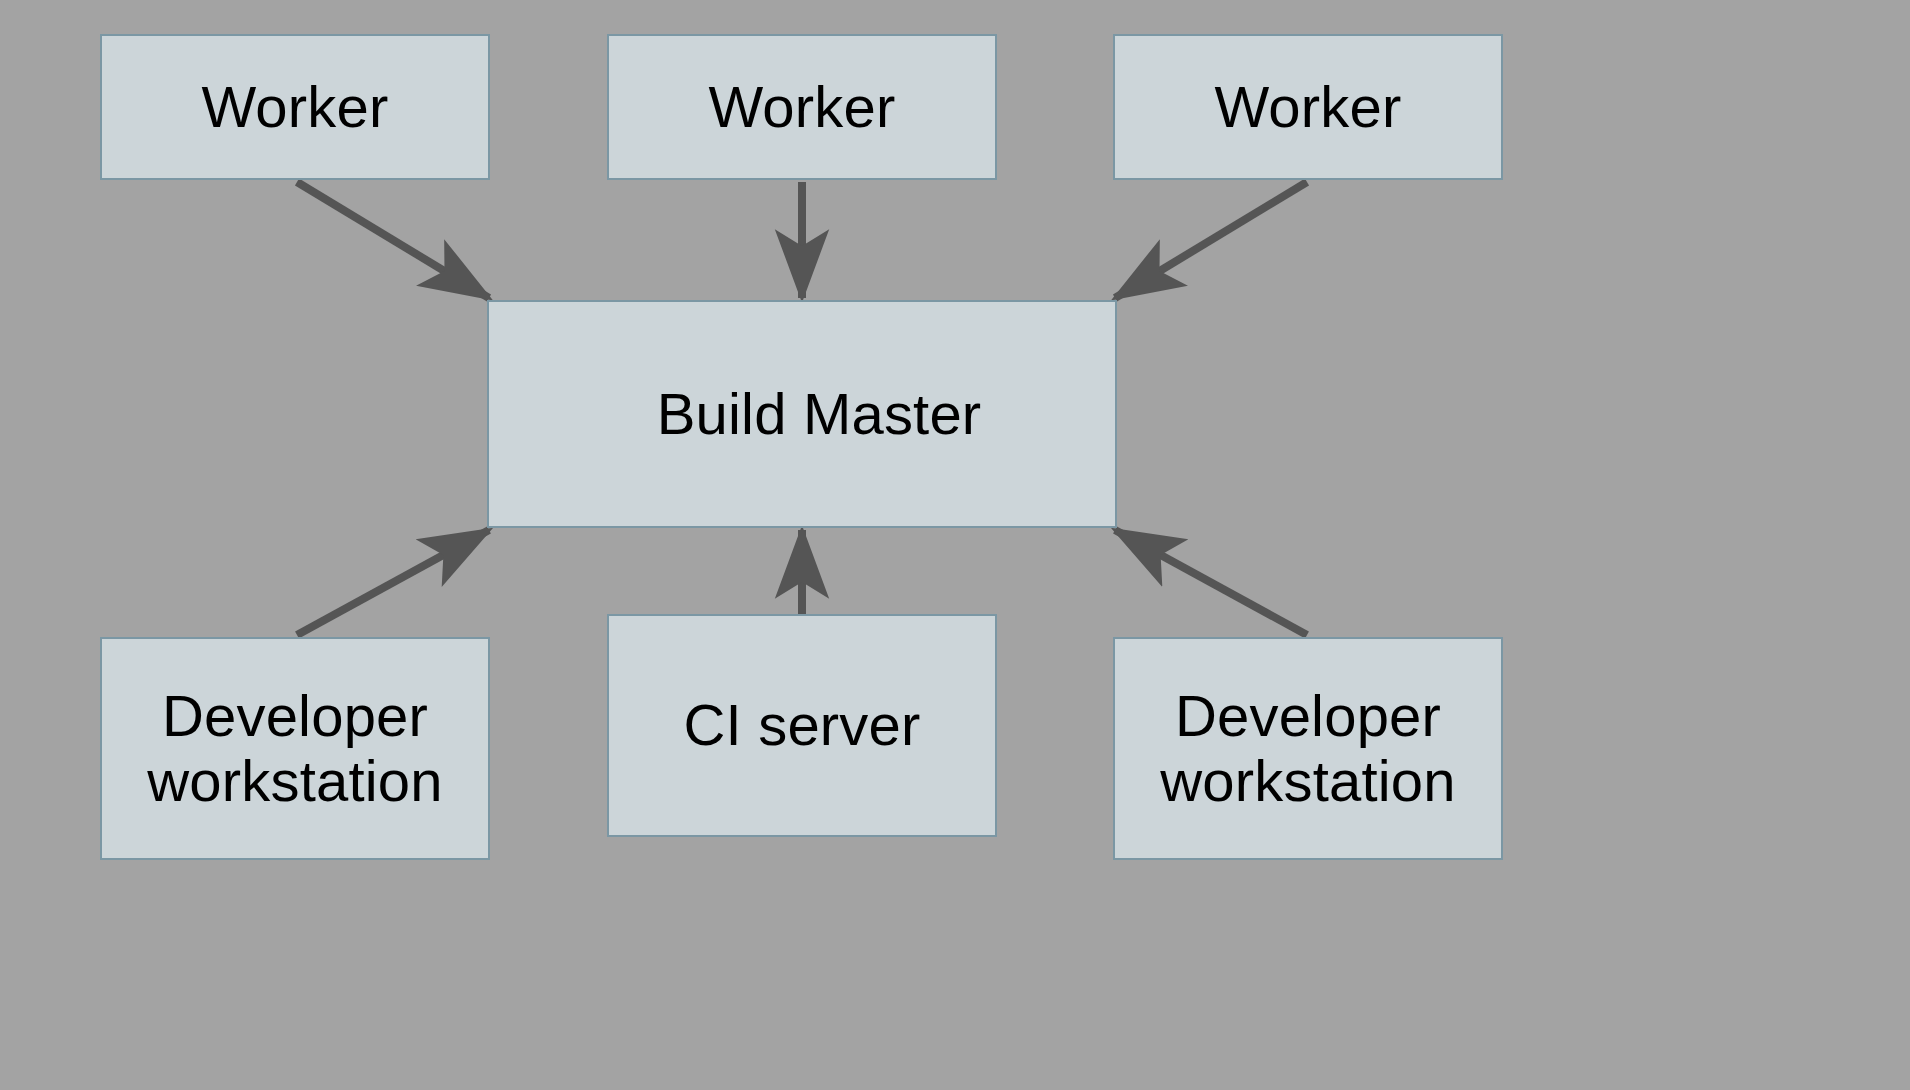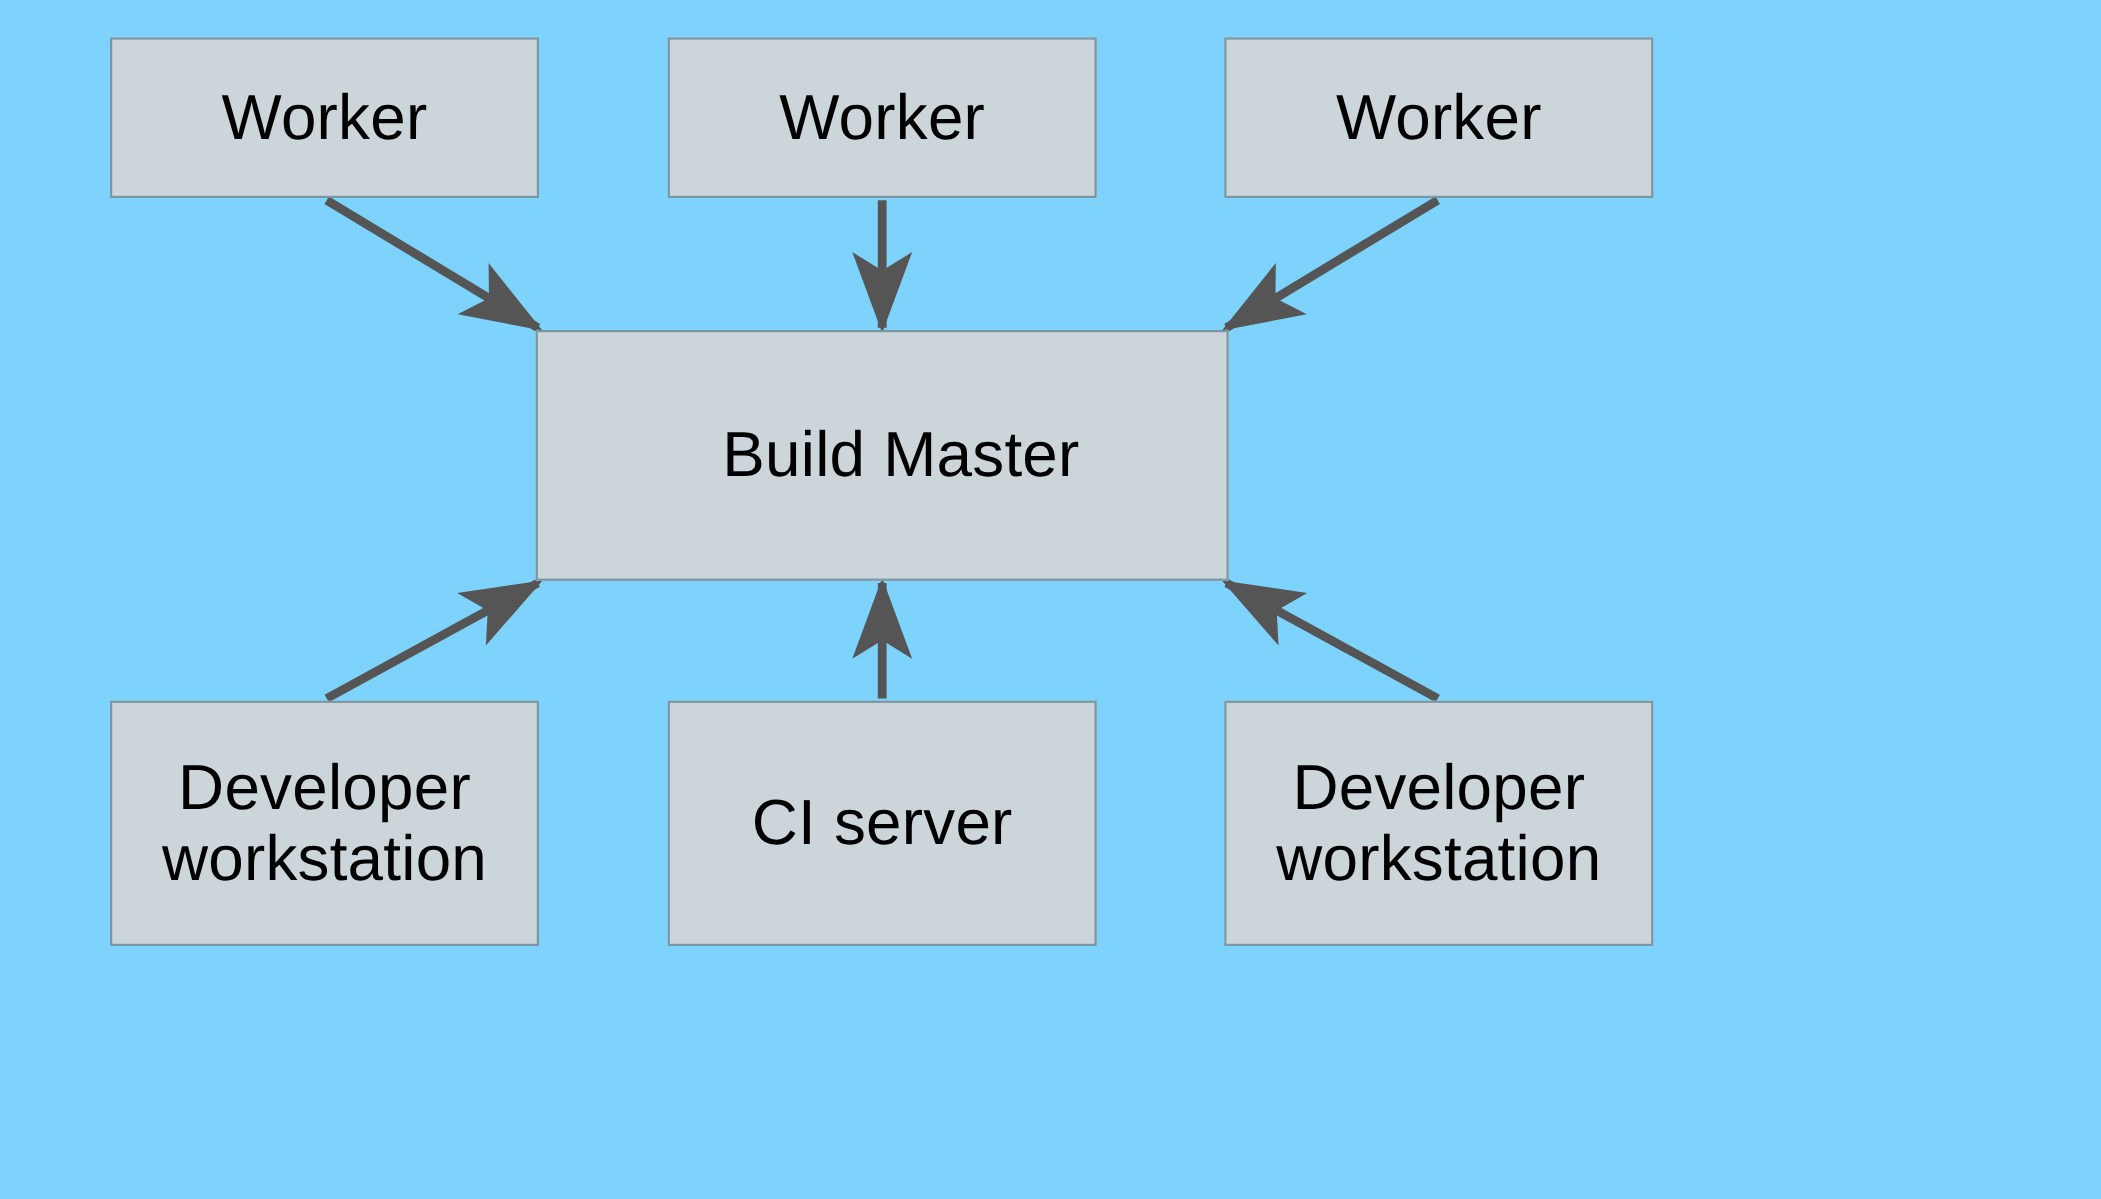--- a/index.html
+++ b/index.html
@@ -8,21 +8,21 @@
     padding: 0;
     background: #ffffff;
   }
   body {
     font-family: "Liberation Sans", sans-serif;
   }
   #canvas {
     position: relative;
     width: 1910px;
     height: 1090px;
-    background: #7dd3fc;
+    background: #a3a3a3;
     overflow: hidden;
   }
   .node {
     position: absolute;
     box-sizing: border-box;
     background: #ccd5d9;
     border: 2px solid #7b97a4;
     display: flex;
     align-items: center;
     justify-content: center;
@@ -39,21 +39,21 @@
     padding: 0 8px;
   }
   
   #node-worker-1 { left: 100px; top: 34px;  width: 390px; height: 146px; font-size: 58px; }
   #node-worker-2 { left: 607px; top: 34px;  width: 390px; height: 146px; font-size: 58px; }
   #node-worker-3 { left: 1113px; top: 34px; width: 390px; height: 146px; font-size: 58px; }
   
   #node-build-master { left: 487px; top: 300px; width: 630px; height: 228px; font-size: 58px; padding-left: 34px; }
   
   #node-dev-1 { left: 100px;  top: 637px; width: 390px; height: 223px; font-size: 58px; }
-  #node-ci    { left: 607px;  top: 637px; width: 390px; height: 223px; font-size: 58px; }
+  #node-ci    { left: 607px;  top: 614px; width: 390px; height: 223px; font-size: 58px; }
   #node-dev-2 { left: 1113px; top: 637px; width: 390px; height: 223px; font-size: 58px; }
 
   #edges {
     position: absolute;
     left: 0;
     top: 0;
     width: 1910px;
     height: 1090px;
     pointer-events: none;
   }

